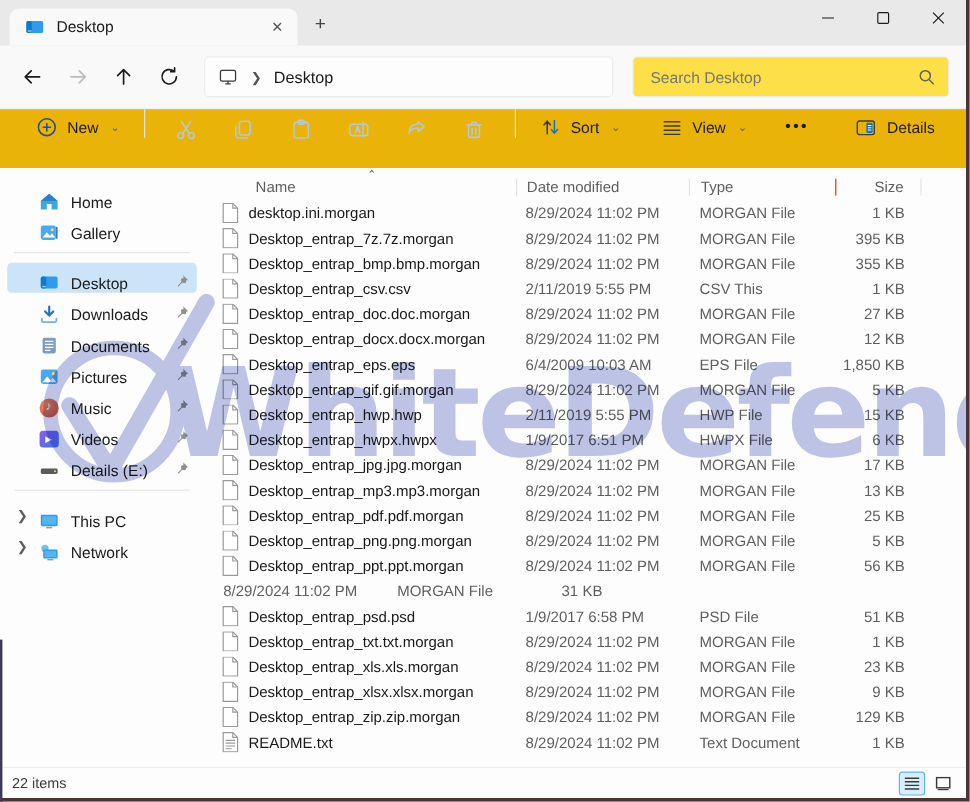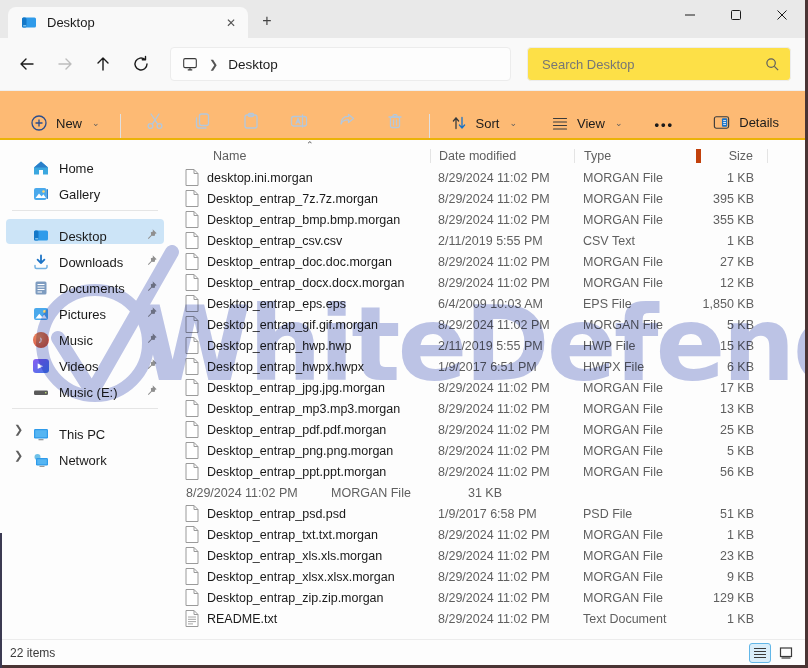--- a/index.html
+++ b/index.html
@@ -25,21 +25,21 @@
   .navbtn.disabled svg { stroke:#bdbdbd; }
   .breadcrumb { flex:1; height:34px; margin-left:8px; background:#fdfdfd; border:1px solid #ececec; border-radius:4px; display:flex; align-items:center; padding:0 10px; gap:10px; }
   .breadcrumb svg { stroke:#3a3a3a; stroke-width:1.2; fill:none; }
   .crumb-sep { color:#555; font-size:11px; }
   .crumb-text { font-size:13.5px; color:#1b1b1b; }
   .searchbox { width:264px; height:34px; margin-left:12px; background:#fde047; border:1px solid #ececec; border-radius:4px; display:flex; align-items:center; padding:0 10px 0 14px; }
   .search-text { flex:1; font-size:13px; color:#767676; }
   .searchbox svg { stroke:#5f5f5f; stroke-width:1.3; fill:none; }
 
   
-  .toolbar { height:50px; background:#fdba74; border-top:1px solid #efefef; border-bottom:2px solid #eab308; display:flex; align-items:flex-end; padding:0 16px 0 20px; flex:0 0 auto; }
+  .toolbar { height:50px; background:#eab308; border-top:1px solid #efefef; border-bottom:5px solid #eab308; display:flex; align-items:flex-start; padding:0 16px 0 20px; flex:0 0 auto; }
   .tbtn { display:flex; align-items:center; gap:8px; padding:6px 10px; border-radius:4px; font-size:13px; color:#1b1b1b; flex:0 0 auto; }
   .tb-sep { width:1px; height:24px; background:#e0e0e0; margin:0 10px; flex:0 0 auto; }
   .tico { width:38px; height:34px; display:flex; align-items:center; justify-content:center; flex:0 0 auto; margin:0 5px; }
   .tico svg { stroke:#b3c8dd; stroke-width:1.3; fill:none; stroke-linecap:round; stroke-linejoin:round; }
   .chev { color:#5f5f5f; font-size:9px; margin-left:2px; }
   .details-btn { margin-left:auto; }
 
   
   .main { flex:1; display:flex; background:#fdfdfd; position:relative; overflow:hidden; }
 
@@ -55,21 +55,21 @@
   .glyph-circle { width:16px; height:16px; border-radius:50%; background:radial-gradient(circle at 35% 30%, #ee8b61, #cf4a44); color:#fff; font-size:10px; display:flex; align-items:center; justify-content:center; }
   .glyph-video { width:16px; height:14px; border-radius:3px; background:linear-gradient(135deg,#8a5cf0,#3f7ae8); color:#fff; font-size:7px; display:flex; align-items:center; justify-content:center; }
 
   
   .filelist { flex:1; display:flex; flex-direction:column; position:relative; padding-left:8px; }
   .cols-header { height:27px; display:flex; align-items:flex-end; padding-bottom:4px; font-size:12.5px; color:#5f5f5f; position:relative; flex:0 0 auto; }
   .sort-caret { position:absolute; top:0px; left:128px; font-size:9px; color:#5f5f5f; }
   .col-name { width:252px; padding-left:35px; }
   .col-date { width:144px; padding-left:8px; border-left:1px solid #e4e4e4; }
   .col-type { width:122px; padding-left:9px; border-left:1px solid #e4e4e4; }
-  .col-size { width:72px; padding-right:14px; border-left:5px solid #c2410c; text-align:right; }
+  .col-size { width:72px; padding-right:14px; border-left:1px solid #c2410c; text-align:right; }
   .cols-header .col-size { border-right:1px solid #e4e4e4; }
   .rows { flex:1; }
   .frow { height:21px; display:flex; align-items:center; font-size:12.5px; color:#5f5f5f; }
   .frow .col-name { color:#191919; display:flex; align-items:center; gap:8px; padding-left:7px; overflow:hidden; white-space:nowrap; }
   .frow .col-date, .frow .col-type, .frow .col-size { border-left:none; }
   .fglyph { width:14px; height:17px; flex:0 0 auto; position:relative; }
   .fglyph svg { display:block; }
   .fglyph .doc-lines { display:none; }
   .fglyph[data-icon="text-document-icon"] .doc-lines { display:block; }
 
@@ -329,21 +329,21 @@
               <path d="M9.4 1.6 L14.4 6.6 L12.6 7.2 L11.8 9.8 L8.3 9.5 L4.4 13.4 L3.6 12.6 L7.5 8.7 L7.2 5.2 L9.8 4.4 Z" fill="#8f8f8f"></path>
             </svg></span>
       </div>
       <div class="side-item">
         <span class="side-icon">
             <svg width="16" height="16" viewBox="0 0 16 16">
               <rect x="1" y="6.5" width="14" height="4.5" rx="1.2" fill="#5a5a5a"></rect>
               <circle cx="12.8" cy="8.7" r=".8" fill="#c9f07c"></circle>
             </svg>
           </span>
-        <span>Music (E:)</span>
+        <span>Details (E:)</span>
         <span class="pin"><svg width="13" height="13" viewBox="0 0 16 16">
               <path d="M9.4 1.6 L14.4 6.6 L12.6 7.2 L11.8 9.8 L8.3 9.5 L4.4 13.4 L3.6 12.6 L7.5 8.7 L7.2 5.2 L9.8 4.4 Z" fill="#8f8f8f"></path>
             </svg></span>
       </div>
       <div class="side-div"></div>
 
       <div class="side-item">
         <span class="tree-chev">❯</span>
         <span class="side-icon">
             <svg width="16" height="16" viewBox="0 0 16 16">
@@ -439,21 +439,21 @@
                   <path d="M1 .5 h8 L13 4.5 V16.5 H1 Z" fill="#fff" stroke="#9a9a9a" stroke-width="1"></path>
                   <path d="M9 .5 v4 h4" fill="none" stroke="#9a9a9a" stroke-width="1"></path>
                   <g class="doc-lines">
                     <path d="M3 7 h8 M3 9.3 h8 M3 11.6 h8 M3 13.9 h5" stroke="#9a9a9a" stroke-width=".9"></path>
                   </g>
                 </svg>
               </span>
               <span>Desktop_entrap_csv.csv</span>
             </div>
             <div class="col-date">2/11/2019 5:55 PM</div>
-            <div class="col-type">CSV Text</div>
+            <div class="col-type">CSV This</div>
             <div class="col-size">1 KB</div>
           </div>
 
           <div class="frow">
             <div class="col-name">
               <span class="fglyph" data-icon="file-icon">
                 <svg width="14" height="17" viewBox="0 0 14 17">
                   <path d="M1 .5 h8 L13 4.5 V16.5 H1 Z" fill="#fff" stroke="#9a9a9a" stroke-width="1"></path>
                   <path d="M9 .5 v4 h4" fill="none" stroke="#9a9a9a" stroke-width="1"></path>
                   <g class="doc-lines">

